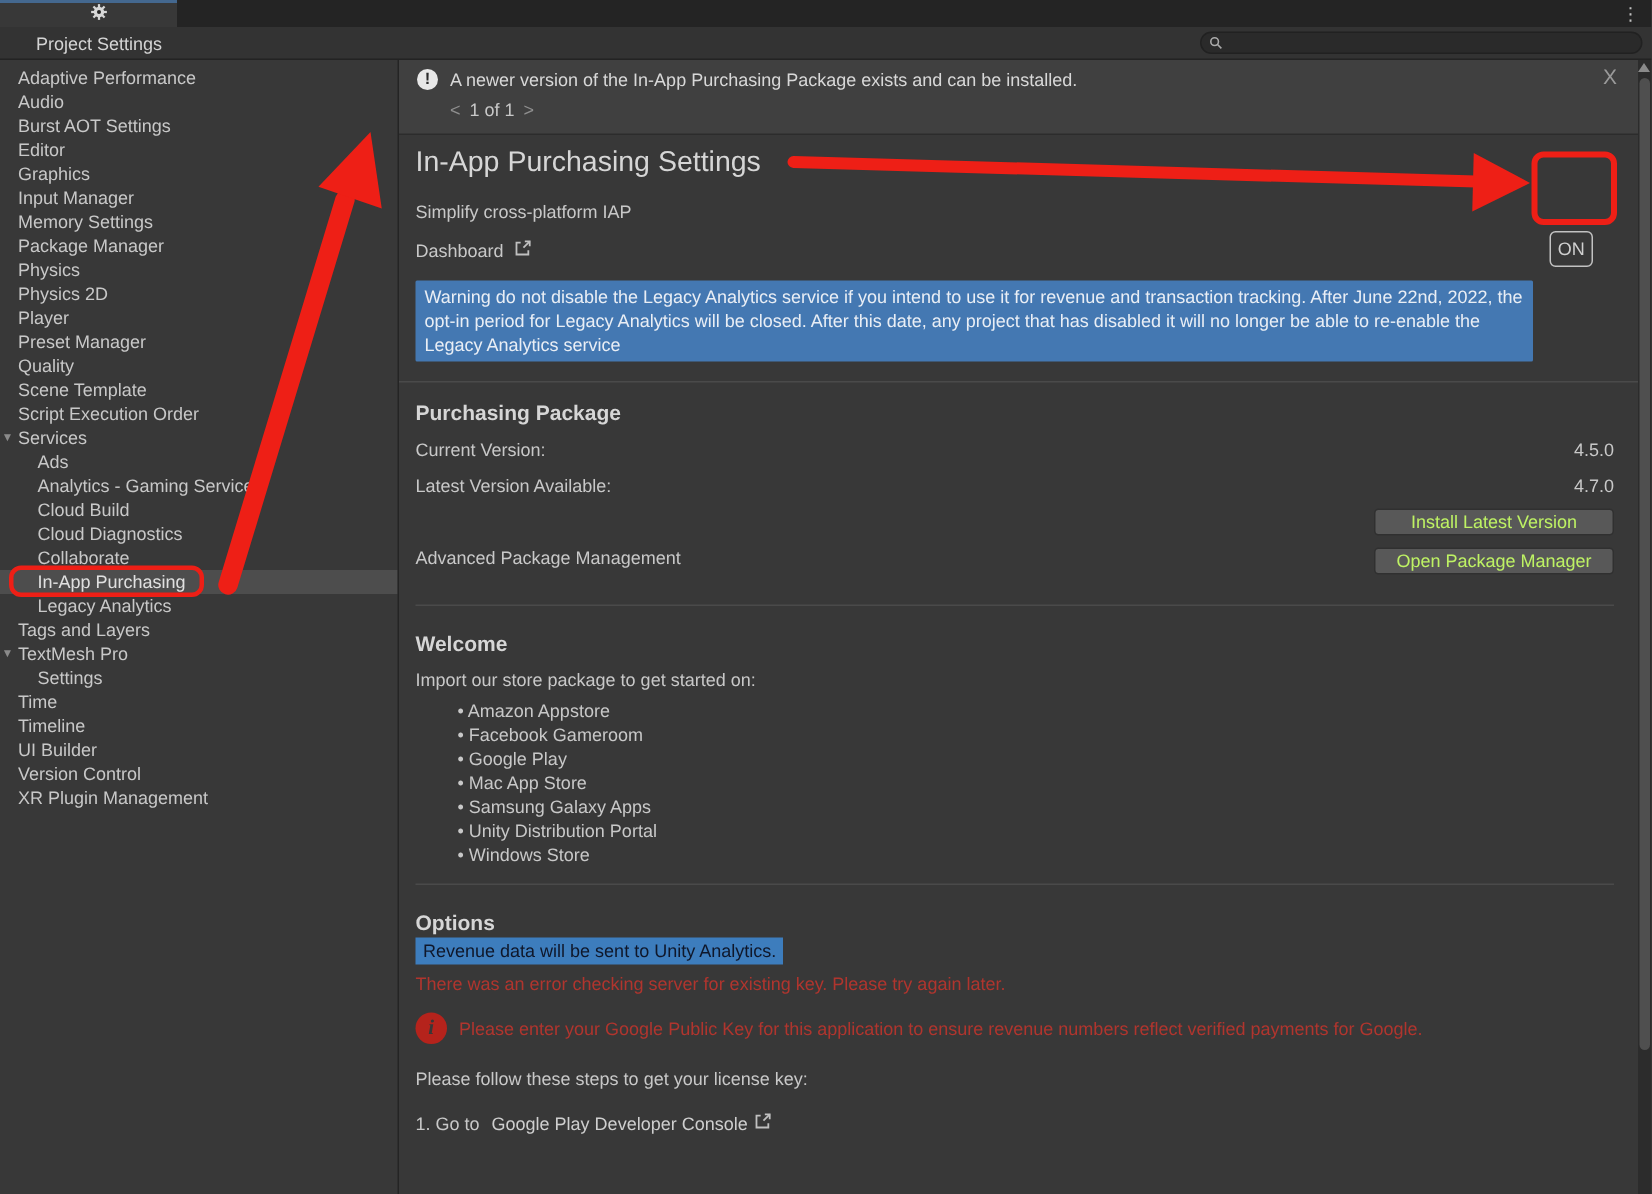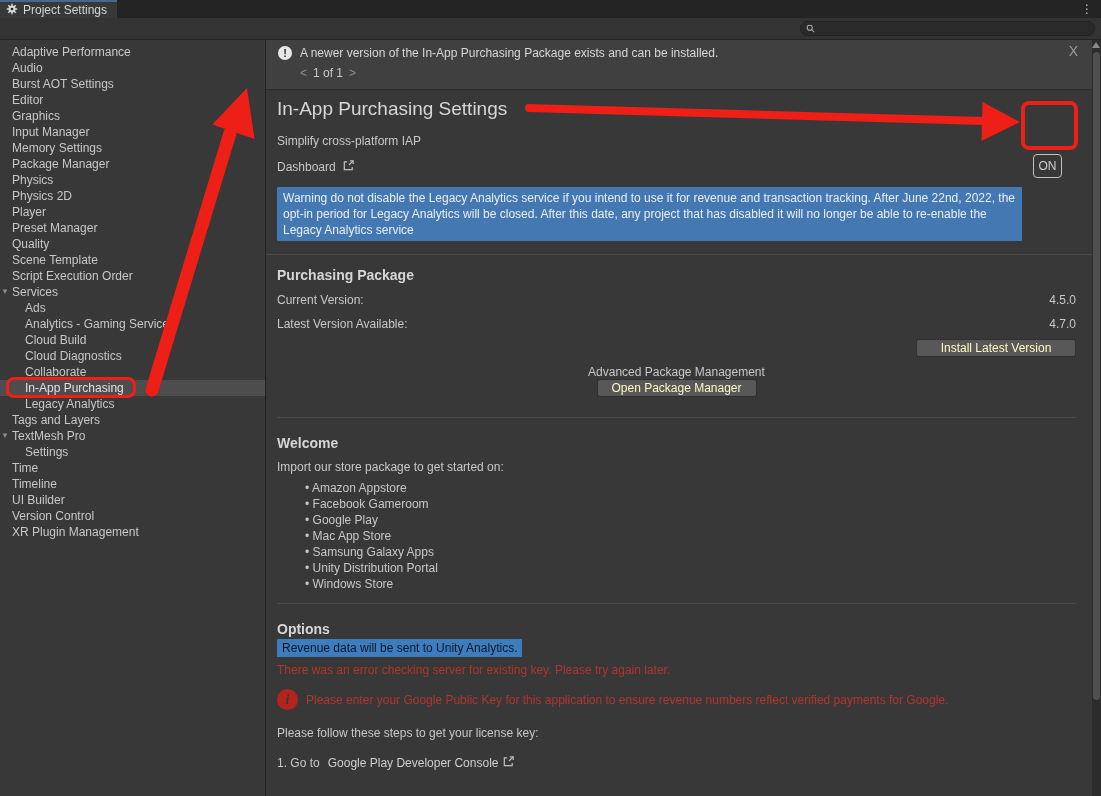--- a/index.html
+++ b/index.html
@@ -1,22 +1,22 @@
 <!DOCTYPE html>
 <html><head>
 <meta charset="utf-8">
 <style>
   * { box-sizing: border-box; margin: 0; padding: 0; }
   html,body { width:1101px; height:796px; overflow:hidden; background:#383838;
     font-family:"Liberation Sans","DejaVu Sans",sans-serif; font-size:12px; color:#c8c8c8; }
 
   
   .tabbar { height:18px; background:#242424; display:flex; align-items:stretch; }
-  .tab { background:#383838; border-top:2px solid #44688f; padding:0 10px 0 6px;
-         display:flex; align-items:center; gap:5px; color:#d4d4d4; }
+  .tab { background:#383838; border-top:2px solid #44688f; padding:0 10px 0 24px;
+         display:flex; align-items:center; gap:5px; color:#d4d4d4;flex-direction:column; }
   .tab-label { font-size:12px; }
   .kebab { margin-left:auto; color:#c0c0c0; font-size:12px; padding:0 8px; line-height:18px; }
   .toolbar { height:22px; background:#333333; border-bottom:1px solid #232323;
              display:flex; align-items:center; justify-content:flex-end; padding:0 6px; }
   .searchbox { width:295px; height:15px; background:#2a2a2a; border:1px solid #212121;
                border-radius:8px; display:flex; align-items:center; padding:0 5px; gap:4px; }
   .searchbox input { flex:1; background:transparent; border:none; outline:none; color:#ddd; font-size:11px; }
 
   
   .content { display:flex; height:756px; }
@@ -58,22 +58,22 @@
 
   .helpbox { margin:12px 16px 0 11px; max-width:745px; background:#4478b2; color:#e9eef5;
              padding:3px 6px; line-height:16px; border-radius:1px; }
 
   .divider { border-top:1px solid #4a4a4a; margin-top:13px; }
 
   .section { padding:12px 16px 5px 11px; }
   .sec-heading { font-size:14px; font-weight:bold; color:#d6d6d6; }
   .kv-row { display:flex; justify-content:space-between; margin-top:10px; }
   .btn-row { display:flex; justify-content:flex-end; margin-top:8px; }
-  .adv-row { display:flex; justify-content:space-between; align-items:center; margin-top:8px;flex-direction:column; }
-  .u-btn { background:#585858; border:1px solid #303030; border-radius:3px; color:#fef9c3;
+  .adv-row { display:flex; justify-content:space-between; align-items:flex-start; margin-top:8px; }
+  .u-btn { background:#585858; border:1px solid #303030; border-radius:3px; color:#bef264;
            font-size:12px; padding:1px 0; width:160px; text-align:center; height:18px; line-height:15px; }
 
   .intro { margin-top:9px; }
   .stores { margin:6px 0 0 28px; list-style:none; }
   .stores li { line-height:16px; }
   .stores li::before { content:"• "; color:#c8c8c8; }
 
   .note-blue { display:inline-block; margin-top:2px; background:#3d7dbd; color:#0f172a; padding:2px 5px; }
   .key-row { margin-top:8px; display:flex; gap:6px; align-items:center; }
   .key-input { width:260px; height:17px; background:#1e1e1e; border:1px solid #6a6a6a;

